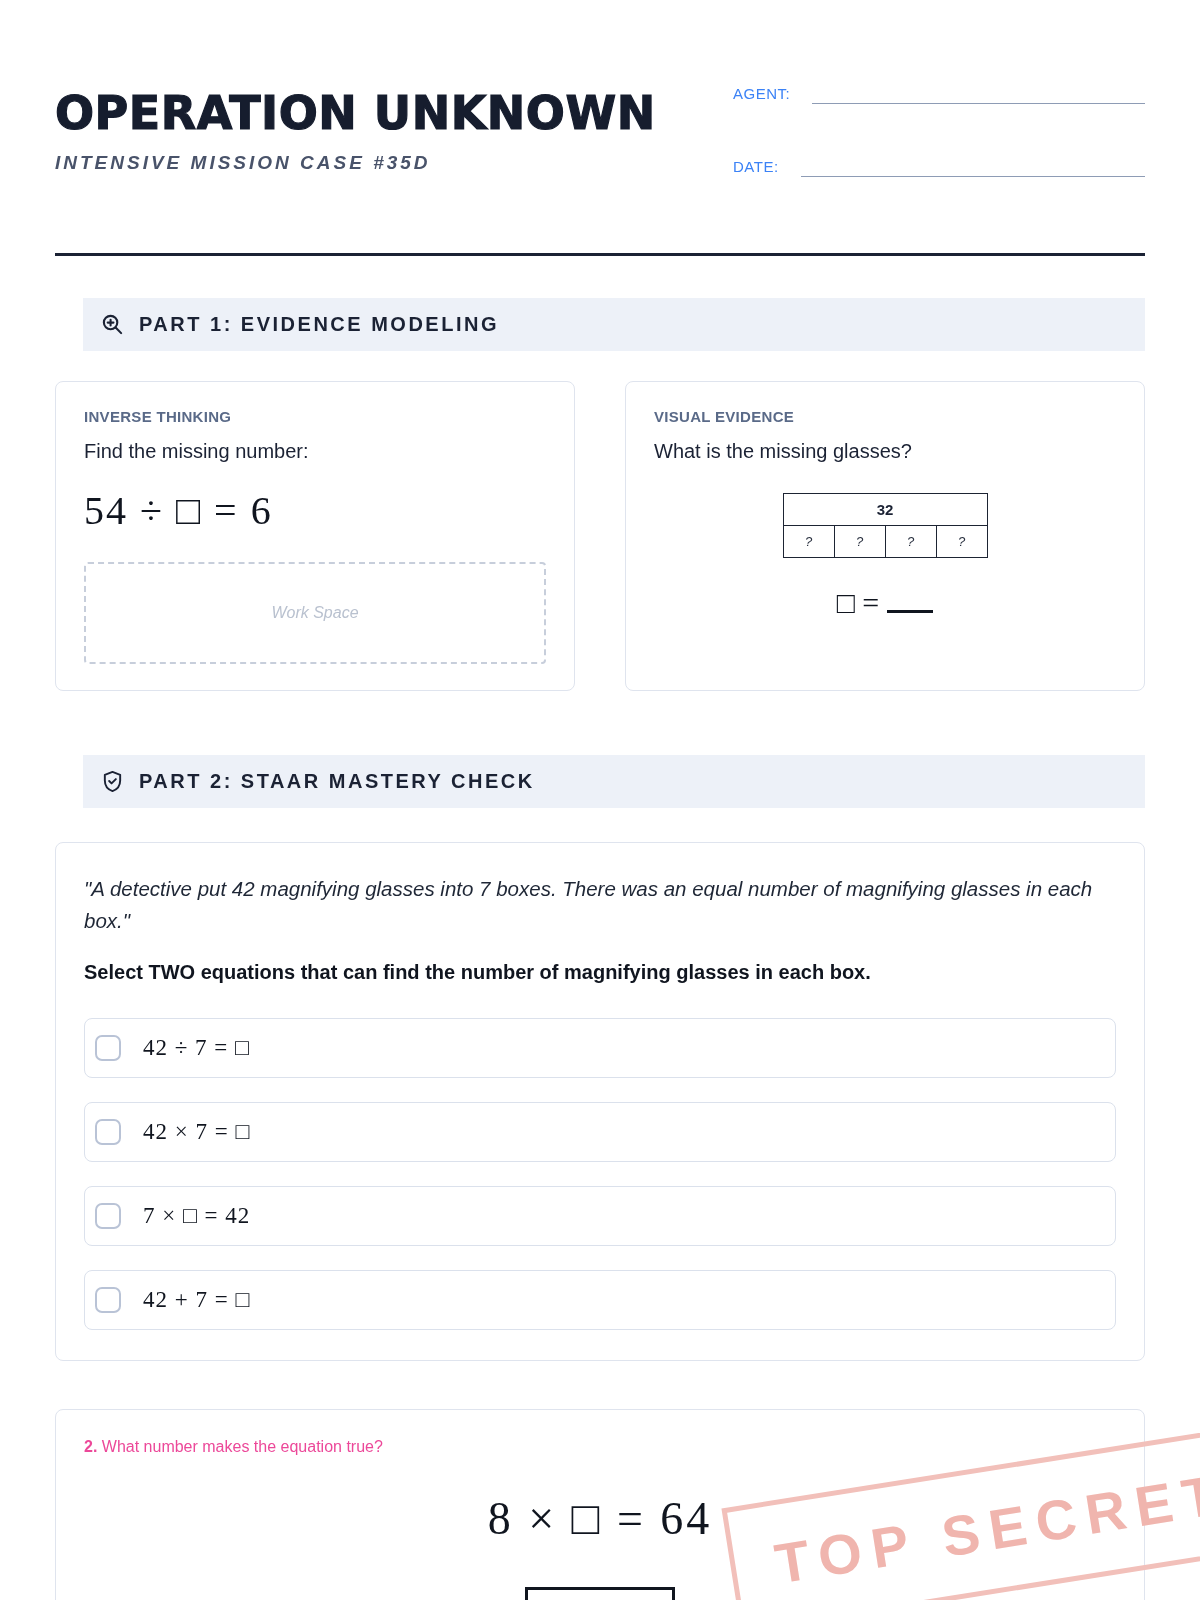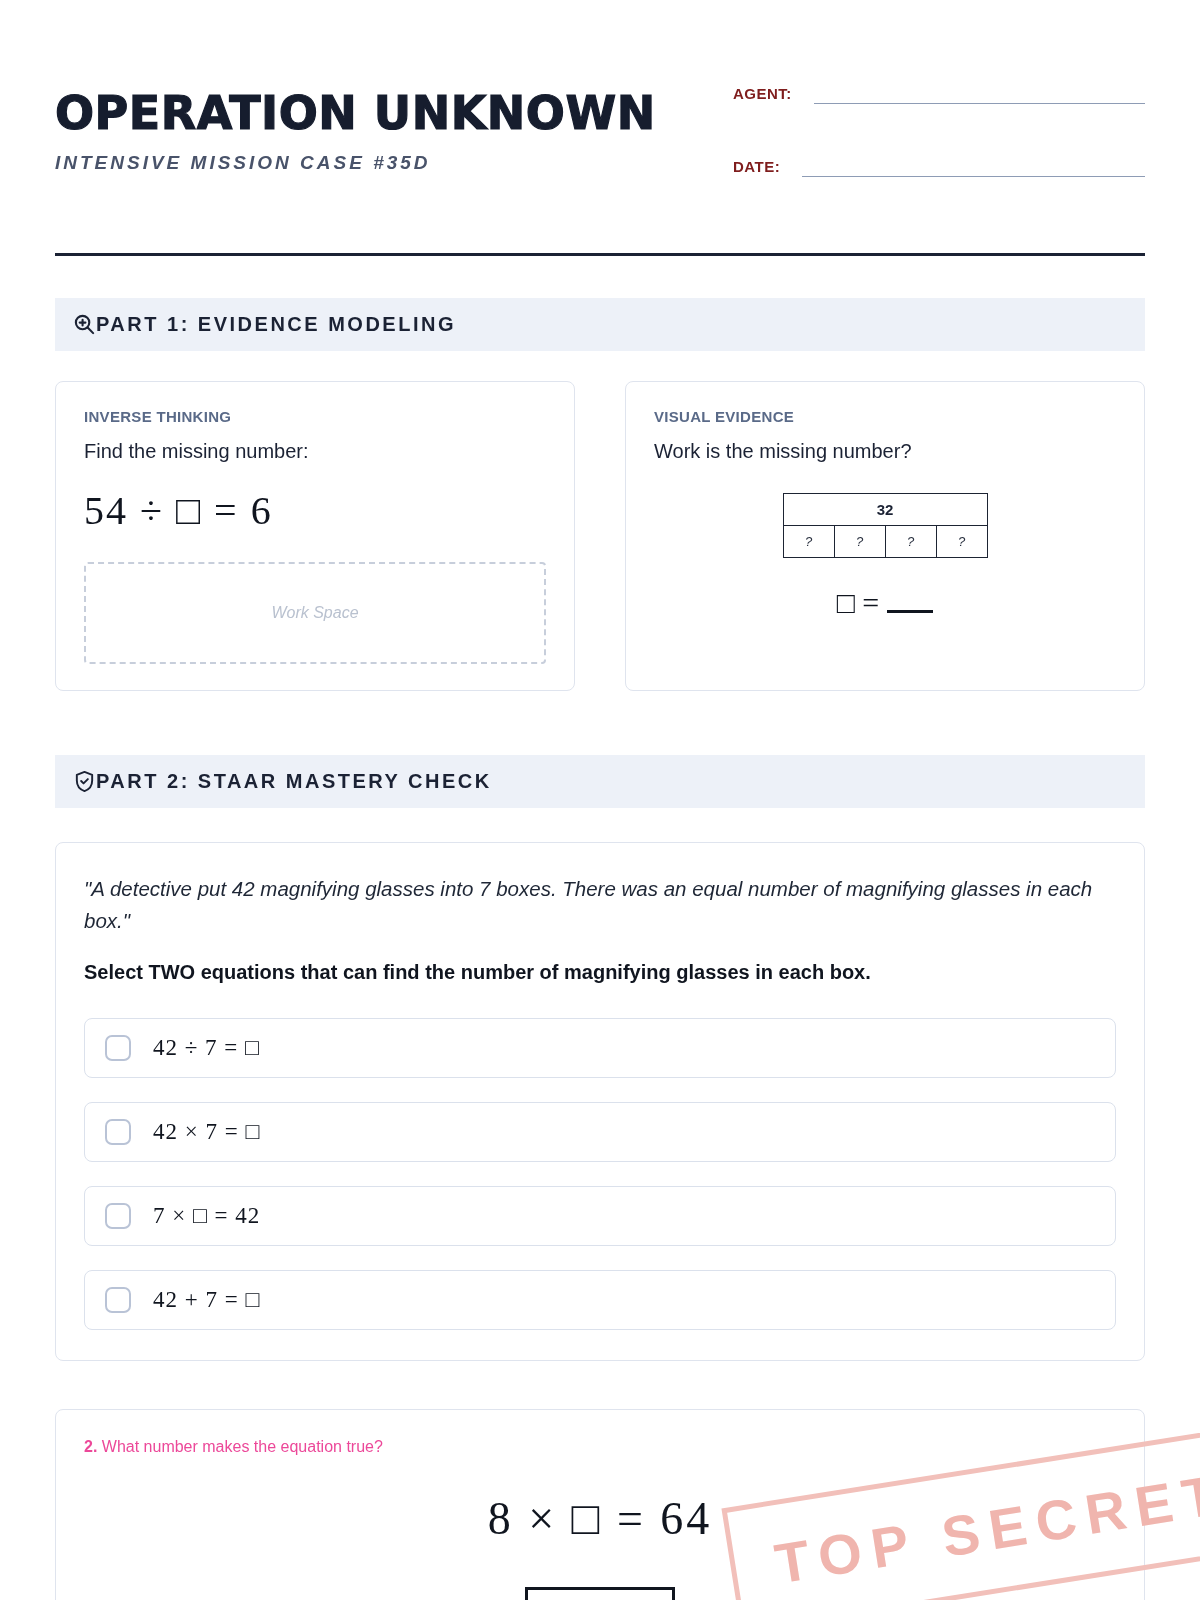--- a/index.html
+++ b/index.html
@@ -30,44 +30,46 @@
     font-size: 19px;
     font-style: italic;
     font-weight: bold;
     letter-spacing: 3px;
     color: #49536a;
   }
   .fields { width: 412px; padding-top: 6px; }
   .field-row { display: flex; align-items: flex-end; margin-bottom: 30px; }
   .field-label {
     font-size: 15px;
-    font-weight: bold;
-    color: #7f1d1d;
+    font-weight: normal;
+    color: #3b82f6;
     letter-spacing: 0.5px;
     padding-bottom: 2px;
     margin-top: 24px;
   }
   .field-line {
     flex: 1;
     margin-left: 22px;
     height: 22px;
     border-bottom: 1.5px solid #8e9cb5;
   }
   .rule { border: none; border-top: 3.5px solid #1b2234; margin-top: 46px; }
   
   .section-bar {
     margin-top: 42px;
     display: flex;
     align-items: center;
+    gap: 15px;
     background: #edf1f8;
     padding: 15px 18px;
     font-size: 20px;
     font-weight: bold;
     letter-spacing: 2.5px;
     color: #1b2234;
+    margin-left: 28px;
   }
   .section-bar.second { margin-top: 64px; }
   .icon { display: inline-flex; align-items: center; }
   
   .cards { display: flex; gap: 50px; margin-top: 30px; }
   .card {
     flex: 1;
     border: 1.5px solid #dfe4ee;
     border-radius: 8px;
     padding: 26px 28px;
@@ -138,21 +140,21 @@
     color: #1f2736;
     margin-bottom: 24px;
   }
   .instruction { font-weight: bold; font-size: 20px; color: #10151f; margin-bottom: 34px; }
   .option {
     display: flex;
     align-items: center;
     gap: 22px;
     border: 1.5px solid #dbe1ec;
     border-radius: 8px;
-    padding: 16px 20px;
+    padding: 16px 10px;
     margin-bottom: 24px;
     background: #ffffff;
     cursor: pointer;
   }
   .option:last-child { margin-bottom: 0; }
   .checkbox {
     width: 26px;
     height: 26px;
     border: 2px solid #b9c3d6;
     border-radius: 7px;
@@ -247,21 +249,21 @@
         <div class="tag">INVERSE THINKING</div>
         <div class="prompt">Find the missing number:</div>
         <div class="equation">54 ÷ □ = 6</div>
         <div class="workspace">
           <span>Work Space</span>
         </div>
       </div>
 
       <div class="card">
         <div class="tag">VISUAL EVIDENCE</div>
-        <div class="prompt">Work is the missing number?</div>
+        <div class="prompt">What is the missing glasses?</div>
         <table class="bar-model">
           <tbody>
             <tr>
               <td class="total" colspan="4">32</td>
             </tr>
             <tr>
               <td class="part">?</td>
               <td class="part">?</td>
               <td class="part">?</td>
               <td class="part">?</td>

